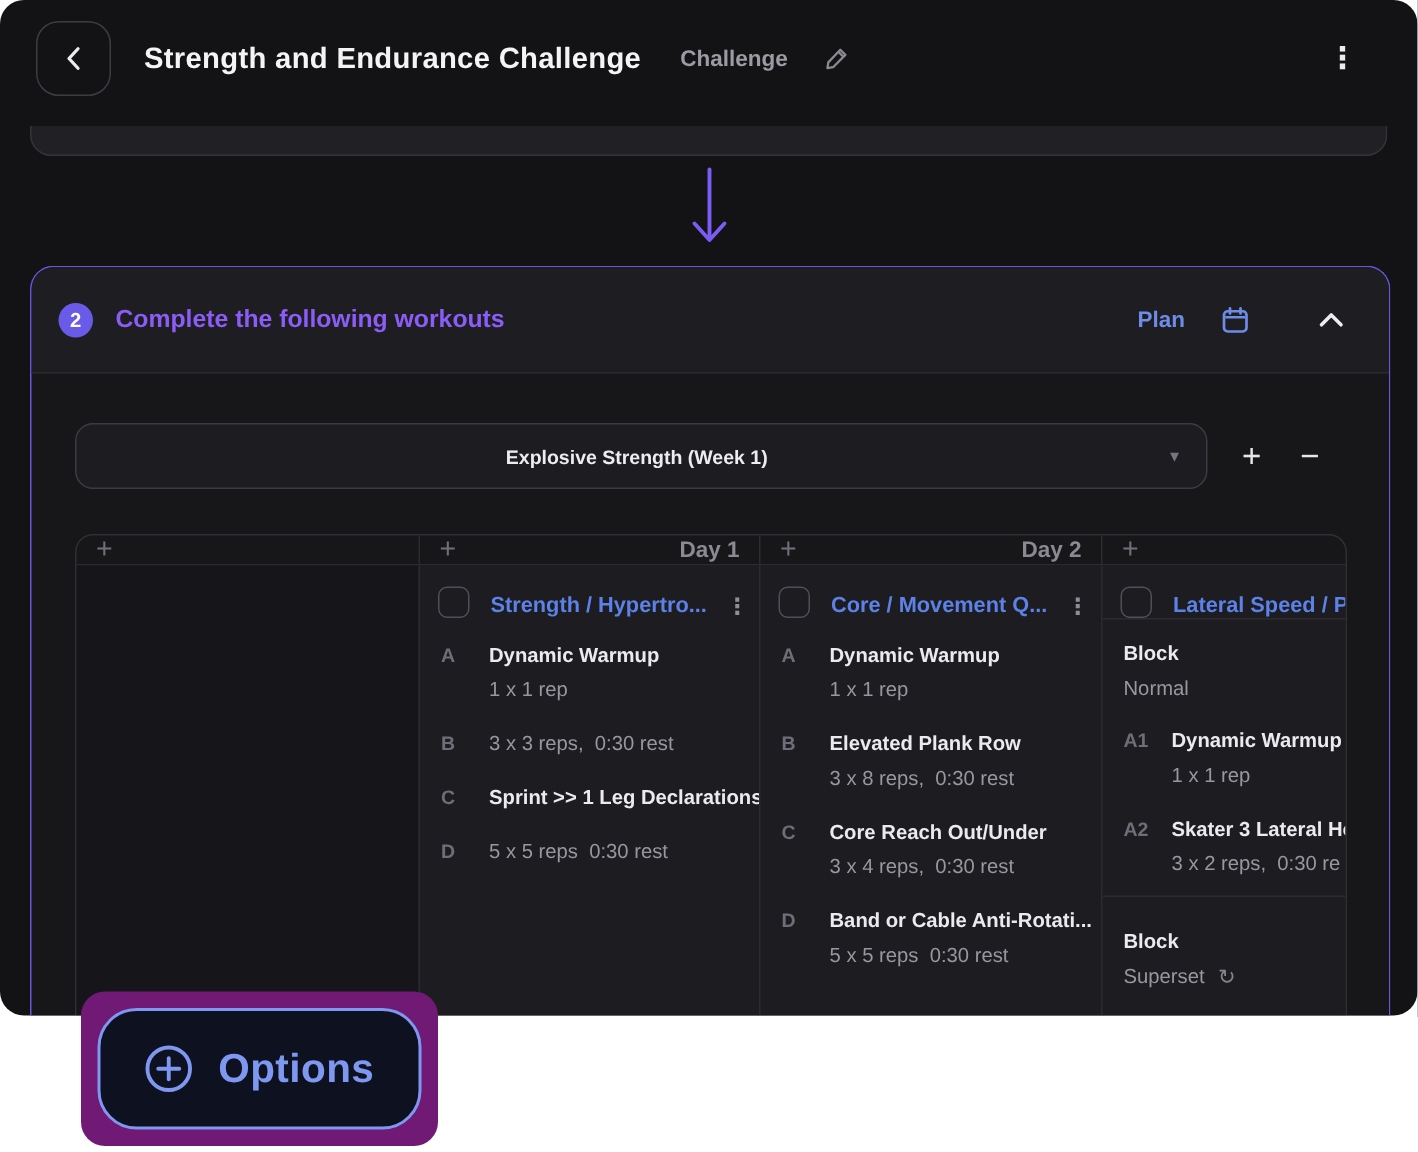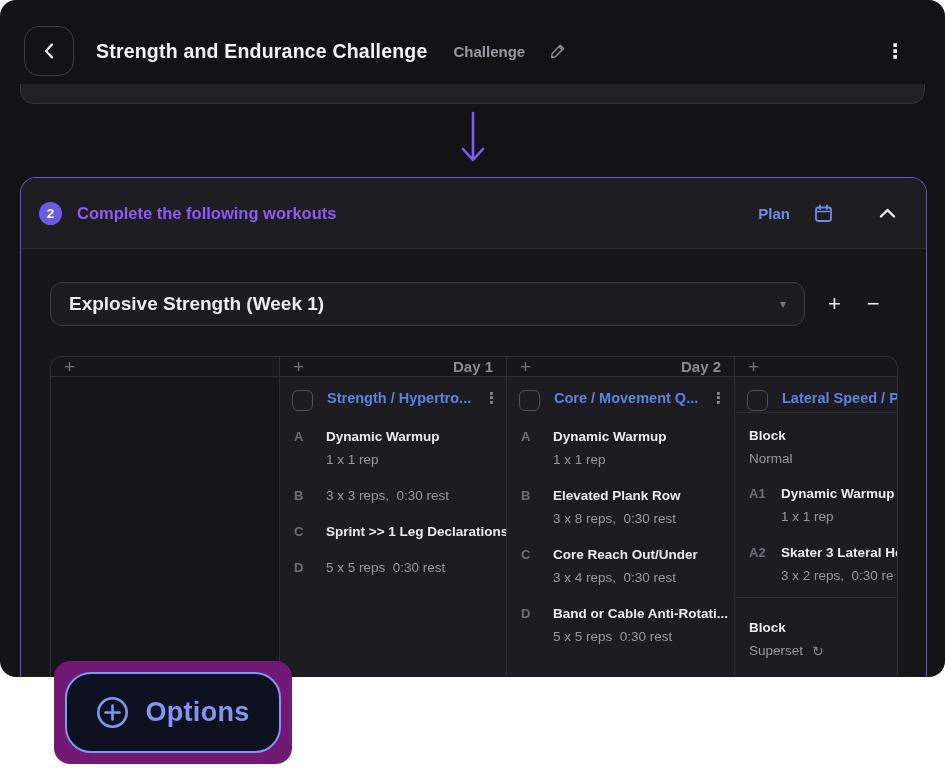--- a/index.html
+++ b/index.html
@@ -4,21 +4,21 @@
 <style>
   * { margin:0; padding:0; box-sizing:border-box; }
   html,body { width:945px; height:768px; background:#ffffff; font-family:"Liberation Sans","DejaVu Sans",sans-serif; }
   .stage { position:relative; width:945px; height:768px; overflow:hidden; }
 
   
   .app { position:absolute; left:0; top:0; width:945px; height:677px;
          background:#131316; border-radius:16px; overflow:hidden; }
 
   
-  .hdr { position:absolute; left:0; top:12px; width:100%; height:78px; display:flex; align-items:center; padding:0 34px 0 24px; }
+  .hdr { position:absolute; left:0; top:0; width:100%; height:78px; display:flex; align-items:center; padding:0 34px 0 24px; }
   .back-btn { width:50px; height:50px; border:1.5px solid #3c3c43; border-radius:15px;
               display:flex; align-items:center; justify-content:center; background:transparent; cursor:pointer; }
   .hdr-title { margin-left:22px; color:#f4f4f6; font-size:19.5px; font-weight:800; letter-spacing:.2px; white-space:nowrap; }
   .hdr-sub { margin-left:26px; color:#9b9ba3; font-size:15px; font-weight:600; }
   .pencil { margin-left:24px; display:flex; align-items:center; }
   .kebab-top { margin-left:auto; color:#ececf0; font-size:20px; font-weight:700; line-height:1; cursor:pointer; padding:4px 6px; }
 
   
   .top-card { position:absolute; left:20px; top:84px; width:905px; height:20px;
               background:#212125; border:1px solid #353539; border-top:none;
@@ -37,42 +37,42 @@
            font-size:13.5px; font-weight:700; display:flex; align-items:center; justify-content:center; }
   .step-title { margin-left:15px; color:#8b5cf6; font-size:16.5px; font-weight:700; }
   .plan-btn { margin-left:auto; display:flex; align-items:center; gap:24px; cursor:pointer; }
   .plan-label { color:#6d8ce8; font-size:15px; font-weight:700; }
   .collapse-btn { margin-left:46px; cursor:pointer; display:flex; align-items:center; }
 
   
   .selector-row { position:absolute; left:29px; top:104px; display:flex; align-items:center; }
   .dropdown { width:755px; height:44px; background:#1d1d21; border:1px solid #3b3b41; border-radius:12px;
               display:flex; align-items:center; padding:0 18px; cursor:pointer; }
-  .dropdown-value { color:#ededf0; font-size:19px; font-weight:600; flex:1; white-space:nowrap; overflow:hidden; }
+  .dropdown-value { color:#ededf0; font-size:13px; font-weight:600; flex:1; white-space:nowrap; overflow:hidden;text-align:center; }
   .caret { color:#75757d; font-size:12px; }
   .mini-btn { background:none; border:none; color:#e8e8ec; font-size:22px; font-weight:400; cursor:pointer; line-height:1; }
   .mini-btn.add { margin-left:23px; }
   .mini-btn.remove { margin-left:26px; }
 
   
   .board { position:absolute; left:29px; top:178px; width:848px; bottom:0;
            border:1px solid #2f2f35; border-bottom:none; border-radius:12px 12px 0 0; overflow:hidden;
            display:flex; flex-direction:column; }
   .board-head { display:grid; grid-template-columns:228px 227px 228px 1fr; height:37px; border-bottom:1px solid #2b2b30; }
   .hcell { display:flex; align-items:center; justify-content:space-between; padding:0 13px; }
   .hcell + .hcell { border-left:1px solid #2b2b30; }
   .hplus { color:#70707a; font-size:19px; cursor:pointer; line-height:1; }
   .hday  { color:#8a8a92; font-size:15px; font-weight:600; }
   .board-body { display:grid; grid-template-columns:228px 227px 228px 1fr; flex:1; }
   .cell { overflow:hidden; background:#1d1d21; }
   .cell + .cell { border-left:1px solid #2b2b30; }
   .cell.empty { background:#16161a; }
   .card { width:227px; }
 
-  .title-row { display:flex; align-items:flex-start; padding:13px 8px 0 12px; height:35px; }
+  .title-row { display:flex; align-items:flex-end; padding:13px 8px 0 12px; height:35px; }
   .cbx { width:21px; height:21px; border:1.5px solid #4f4f58; border-radius:6px; flex:none; cursor:pointer; }
   .card-title { margin-left:14px; color:#5c82e8; font-size:14.5px; font-weight:700;
                 white-space:nowrap; overflow:hidden; flex:1; cursor:pointer; }
   .card-kebab { color:#8f8f97; font-size:15px; font-weight:700; margin-left:6px; cursor:pointer; line-height:1; }
 
   .ex-list { padding-top:16px; }
   .ex { position:relative; padding-left:46px; margin-bottom:18px; }
   .ex-tag { position:absolute; left:14px; top:1px; color:#6e6e78; font-size:13px; font-weight:600; }
   .ex-name { color:#eaeaef; font-size:13.5px; font-weight:700; line-height:18px; white-space:pre; overflow:hidden; }
   .ex-detail { color:#97979f; font-size:13.5px; line-height:18px; margin-top:5px; white-space:pre; overflow:hidden; }

